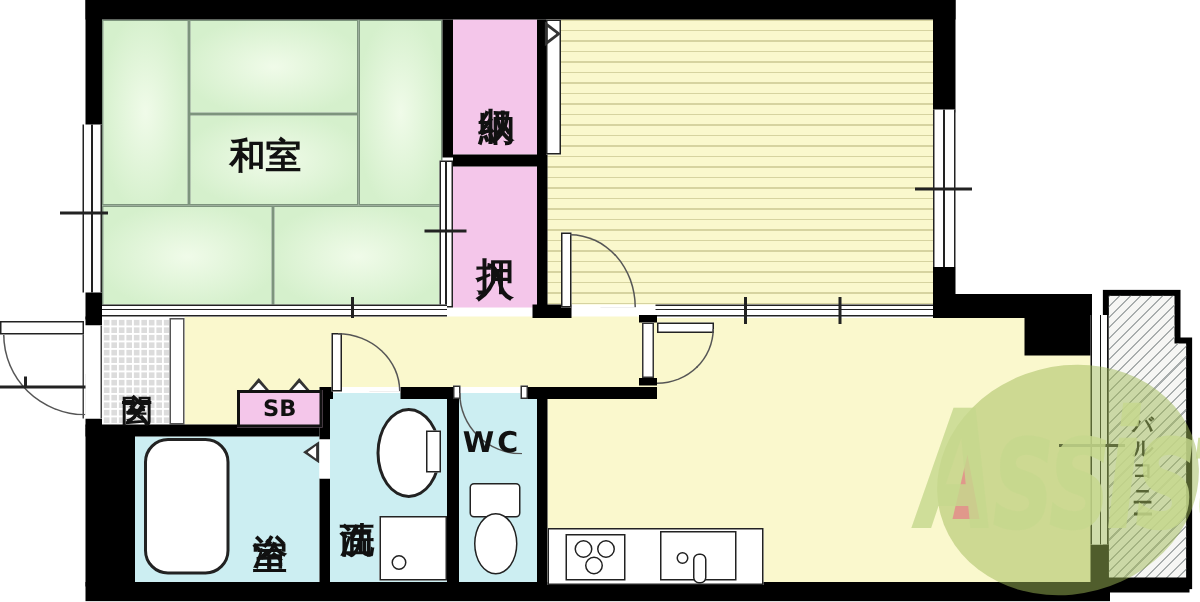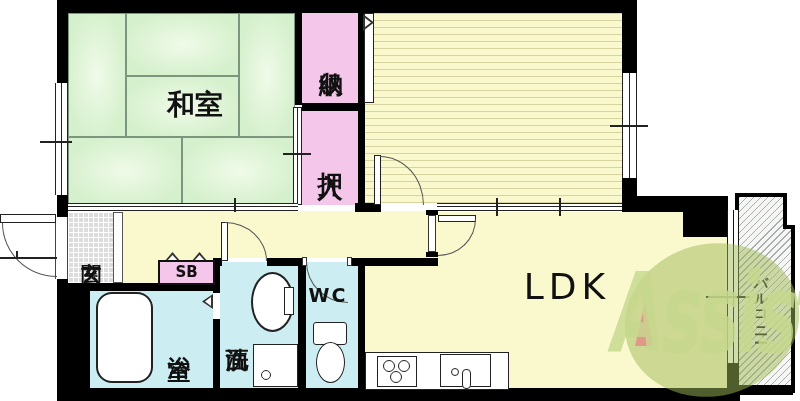--- a/index.html
+++ b/index.html
@@ -150,29 +150,28 @@
   <div class="mark" style="left:40px;top:141px;width:32px;height:2px"></div>
   <div class="mark" style="left:610px;top:125px;width:38px;height:2px"></div>
   <div class="mark" style="left:706px;top:296px;width:44px;height:2px"></div>
   <div class="mark" style="left:283px;top:153px;width:28px;height:2px"></div>
   <div class="mark" style="left:496px;top:198px;width:2px;height:18px"></div>
   <div class="mark" style="left:559px;top:198px;width:2px;height:18px"></div>
   <div class="mark" style="left:234px;top:198px;width:2px;height:14px"></div>
   <div class="mark" style="left:0;top:257px;width:57px;height:2px"></div>
   <div class="mark" style="left:16px;top:251px;width:2px;height:7px"></div>
 
-  <div class="lbl" style="left:156px;top:89px;width:78px;height:32px;font-size:28px">和室</div>
+  <div class="lbl" style="left:138px;top:89px;width:78px;height:32px;font-size:24px">和室</div>
   <div class="lbl vt" style="left:313px;top:20px;width:34px;height:68px;font-size:24px">収納</div>
   <div class="lbl vt" style="left:313px;top:119px;width:34px;height:70px;font-size:25px">押入</div>
   <div class="lbl vt" style="left:78px;top:219px;width:26px;height:58px;font-size:20px">玄関</div>
   <div class="lbl vt" style="left:164px;top:306px;width:30px;height:66px;font-size:23px">浴室</div>
   <div class="lbl vt" style="left:222px;top:298px;width:30px;height:66px;font-size:23px">洗面</div>
   <div class="lbl" style="left:303px;top:284px;width:50px;height:22px;font-size:19px;letter-spacing:2px">WC</div>
   <div class="lbl" style="left:160px;top:262px;width:53px;height:21px;font-size:15px">SB</div>
-  <div class="lbl" style="left:516px;top:266px;width:102px;height:42px;font-size:36px;font-weight:400;letter-spacing:5px">LDK</div>
   <div class="lbl vt" style="left:750px;top:246px;width:22px;height:110px;font-size:14px;letter-spacing:1px">バルコニー</div>
 
   <svg width="800" height="401" viewBox="0 0 800 401" style="position:absolute;left:0;top:0;pointer-events:none">
     <ellipse cx="712" cy="320" rx="88" ry="76" transform="rotate(-15 712 320)" fill="#9fba58" fill-opacity="0.5"></ellipse>
     <polygon points="635,346 645,303 653,346" fill="#e2938b" fill-opacity="0.92"></polygon>
     <g transform="translate(612,352) scale(0.62,1)">
       <text x="0" y="0" font-size="110" font-style="italic" font-weight="bold" letter-spacing="-5" fill="#c6d88e" fill-opacity="0.82" font-family="DejaVu Sans, Liberation Sans, sans-serif">Assist</text>
     </g>
   </svg>
 

